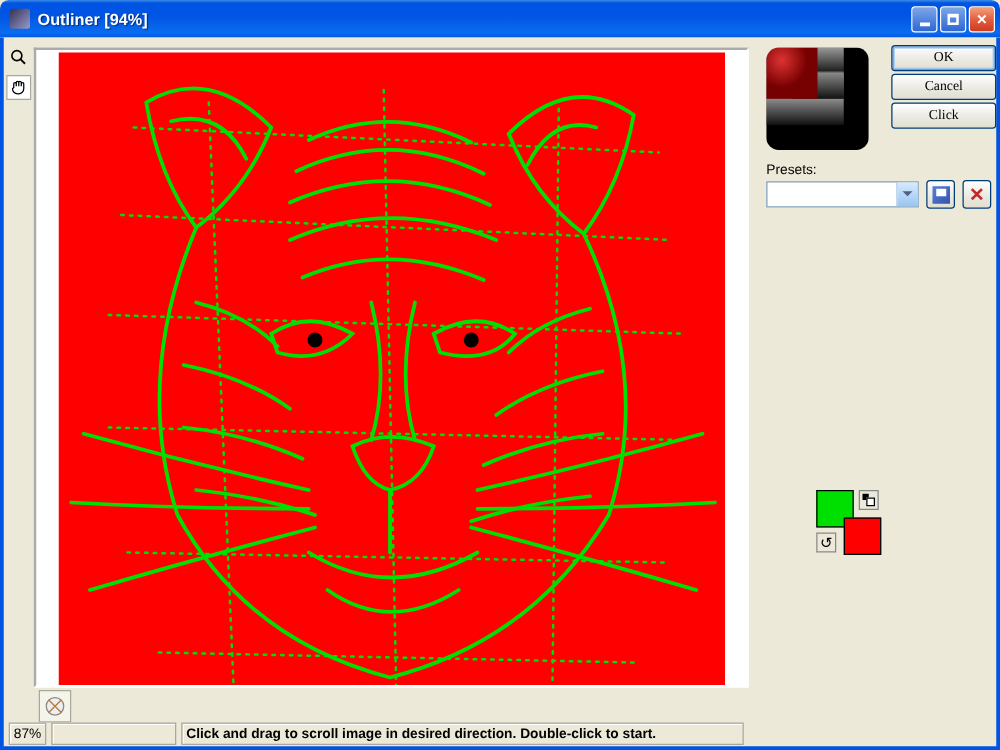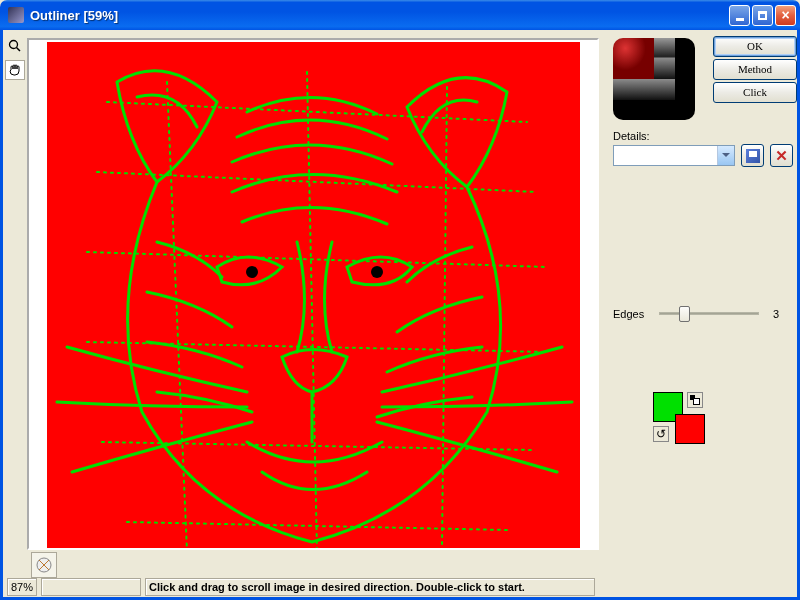--- a/index.html
+++ b/index.html
@@ -84,21 +84,21 @@
 .sw-reset { position: absolute; left: 34px; top: 0; width: 16px; height: 16px; border: 1px solid #888; background: #ece9d8; display:flex; }
 .sw-reset::before { content:""; position:absolute; left:2px; top:2px; width:5px; height:5px; background:#000; }
 .sw-reset::after { content:""; position:absolute; right:2px; bottom:2px; width:5px; height:5px; background:#fff; border:1px solid #000; }
 .sw-swap { position: absolute; left: 0; top: 34px; width: 16px; height: 16px; border: 1px solid #888; background: #ece9d8; display:flex; align-items:center; justify-content:center; font-size:12px; }
 </style>
 </head>
 <body>
 
 <div class="titlebar">
   <div class="app-icon"></div>
-  <div class="title">Outliner [59%]</div>
+  <div class="title">Outliner [94%]</div>
   <div class="tb-btn tb-min">
       <span></span>
     </div>
   <div class="tb-btn tb-max">
       <span></span>
     </div>
   <div class="tb-btn tb-close">
       <span>×</span>
     </div>
 </div>
@@ -196,49 +196,41 @@
       <div class="sunken zoom">87%</div>
       <div class="sunken prog"></div>
       <div class="sunken hint">Click and drag to scroll image in desired direction. Double-click to start.</div>
     </div>
   </div>
 
   <div class="right">
     <div class="logo"></div>
     <div class="btnrow">
       <div class="xp-btn default">OK</div>
-      <div class="xp-btn">Method</div>
+      <div class="xp-btn">Cancel</div>
       <div class="xp-btn">Click</div>
     </div>
 
-    <div class="presets-lbl">Details:</div>
+    <div class="presets-lbl">Presets:</div>
     <div class="presets-row">
       <div class="combo">
         <span style="padding-left:3px"></span>
         <div class="arrow">
             <span></span>
           </div>
       </div>
       <div class="sq-btn">
           <div class="save-icon"></div>
         </div>
       <div class="sq-btn">
           <span class="del-icon">✕</span>
         </div>
     </div>
 
 
-    <div class="slider-row edges">
-      <span class="slider-lbl">Edges</span>
-      <div class="slider etched">
-        <div class="track"></div>
-        <div class="thumb" style="left:20px"></div>
-      </div>
-      <span class="slider-val">3</span>
-    </div>
 
 
     <div class="swatches">
       <div class="sw-fg" style="background:#00e000"></div>
       <div class="sw-bg" style="background:#ff0000"></div>
       <div class="sw-reset"></div>
       <div class="sw-swap">↺</div>
     </div>
   </div>
 </div>

